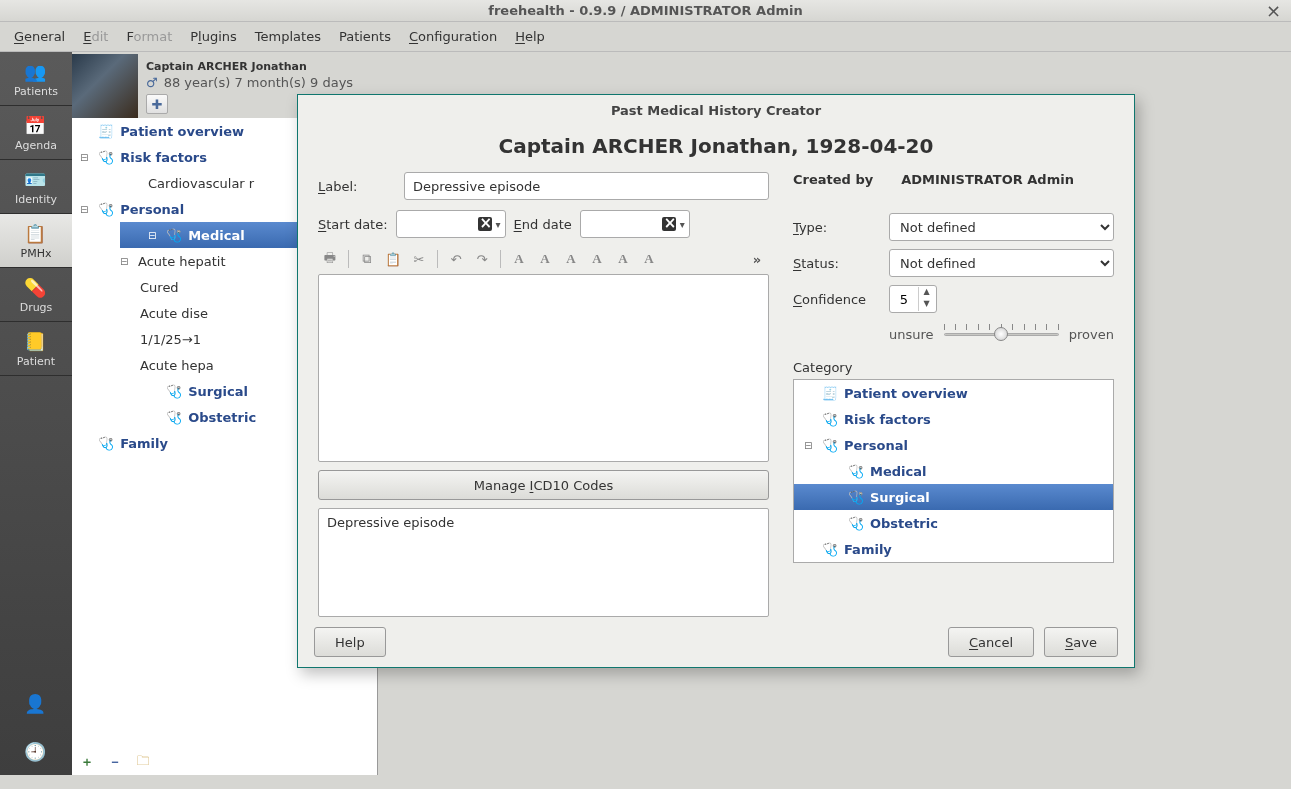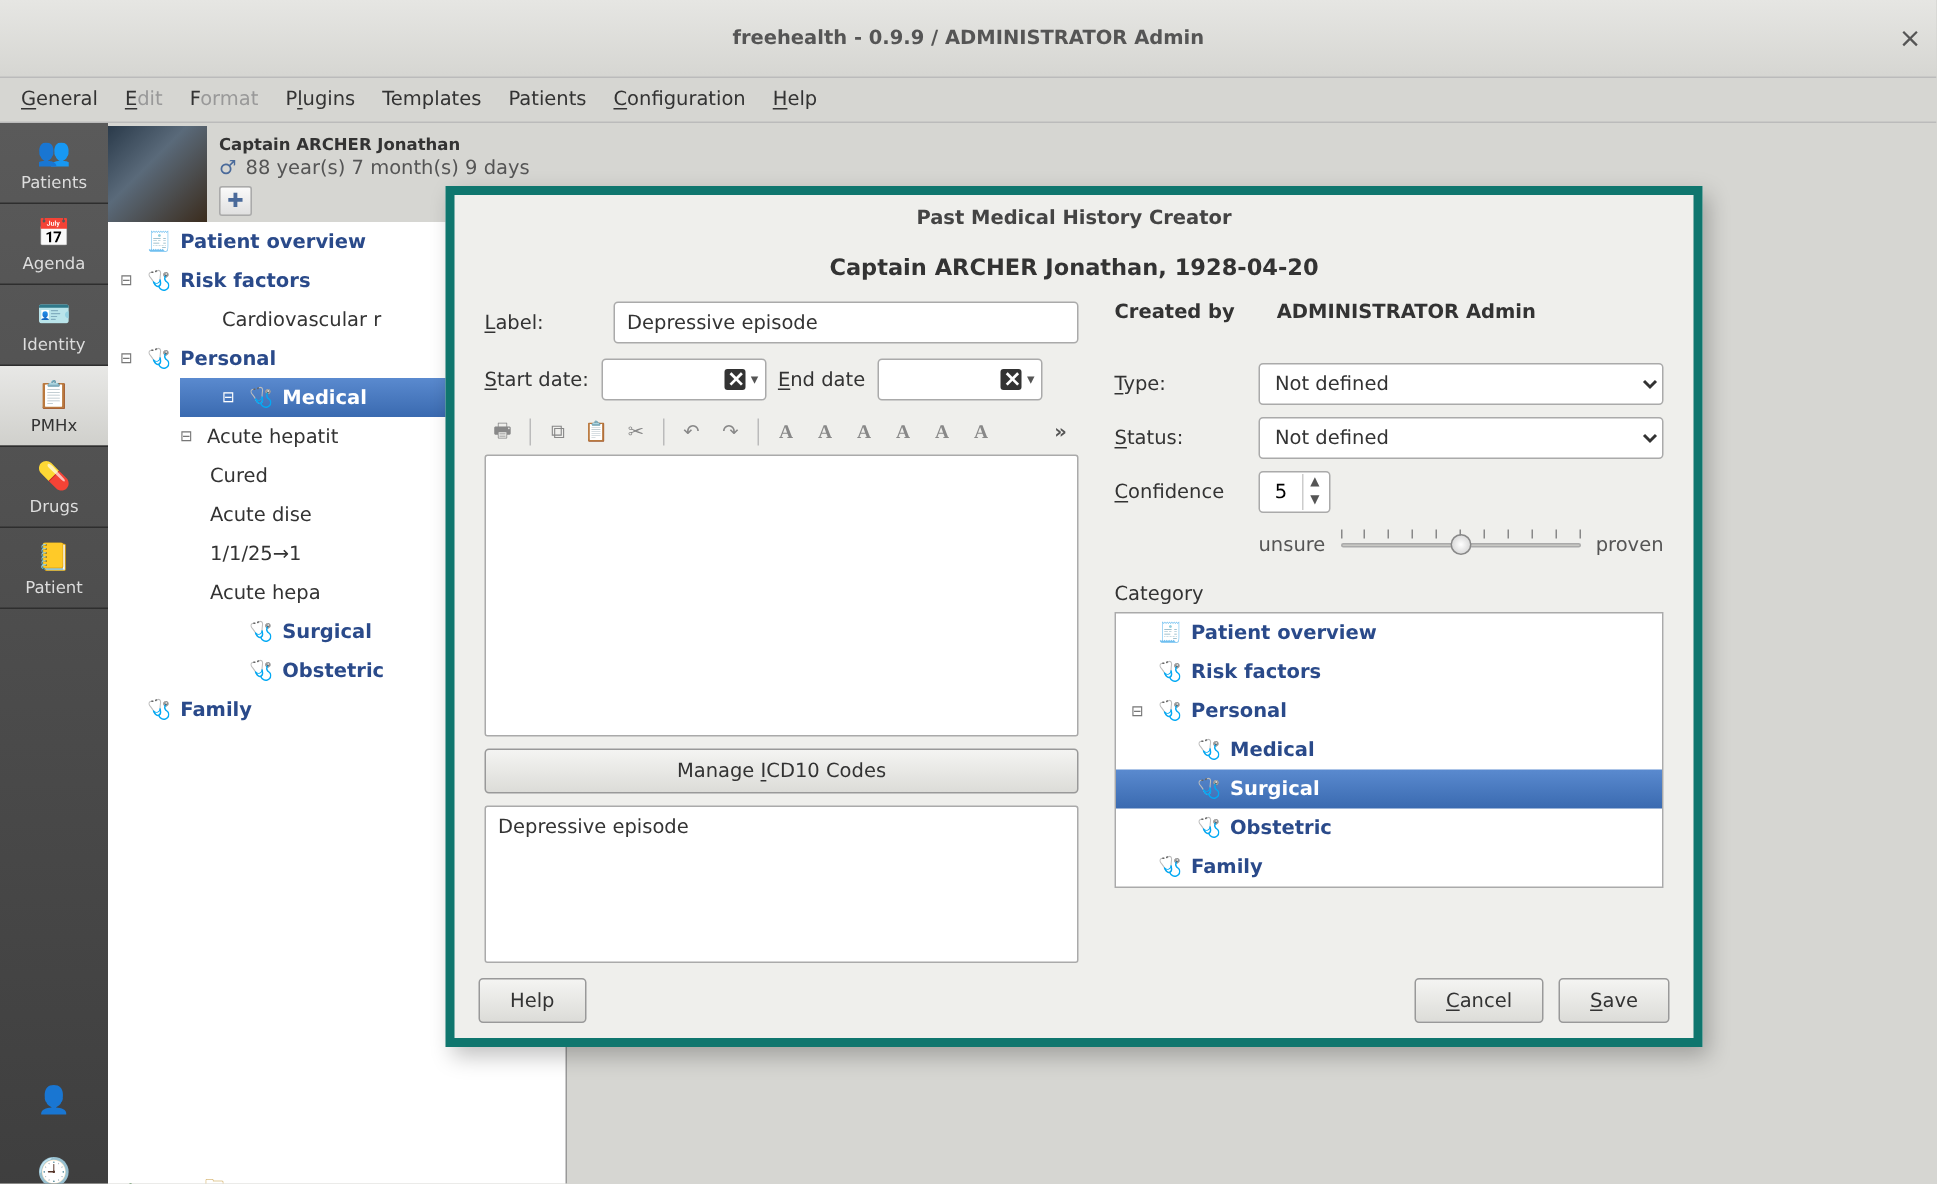--- a/index.html
+++ b/index.html
@@ -1,18 +1,18 @@
 <!DOCTYPE html>
 <html><head>
 <meta charset="utf-8">
 <style>
 * { box-sizing: border-box; margin: 0; padding: 0; font-family: "DejaVu Sans", "Liberation Sans", Arial, sans-serif; }
 body { background: #d6d6d2; width: 1291px; height: 789px; overflow: hidden; font-size: 13px; color: #333; }
 
-.titlebar { height: 52px; background: linear-gradient(#e6e6e3, #d6d6d2); display: flex; align-items: center; position: relative; border-bottom: 1px solid #bbb; text-decoration: underline; }
+.titlebar { height: 22px; background: linear-gradient(#e6e6e3, #d6d6d2); display: flex; align-items: center; position: relative; border-bottom: 1px solid #bbb; text-decoration: underline; }
 .titlebar .title { position:absolute; left:0; right:0; text-align:center; font-weight:bold; color:#555; }
 .titlebar .close { position:absolute; right:10px; font-size:18px; color:#555; cursor:pointer; }
 
 .menubar { height: 30px; background: #d6d6d2; display:flex; align-items:center; gap: 18px; padding: 0 14px; border-bottom: 1px solid #bbb; }
 .menubar span { color:#333; }
 .menubar span.disabled { color:#999; }
 .underline { text-decoration: underline; text-underline-offset: 2px; }
 .menubar .mi { cursor:pointer; }
 
 .workspace { display:flex; height: calc(789px - 36px - 30px); }
@@ -43,25 +43,25 @@
 .tree .row .toggle { width:12px; color:#777; font-size:10px; }
 .tree .boldlink { font-weight:bold; color:#2a4a8a; }
 .tree .row.sel .boldlink { color:#fff;}
 .tree-bottom { position:absolute; bottom:4px; left:6px; display:flex; gap:10px; }
 .tree-bottom span { width:18px; height:18px; display:inline-flex; align-items:center; justify-content:center; cursor:pointer; }
 
 .bigpane { flex:1; background:#d6d6d2; }
 
 
 .overlay { position:absolute; left:0; top:0; right:0; bottom:0; }
-.dialog { position:absolute; left:225px; top:42px; width:838px; height:574px; background:#efefec; border:6px solid #0f766e; box-shadow: 4px 6px 14px rgba(0,0,0,.25); display:flex; flex-direction:column; }
+.dialog { position:absolute; left:225px; top:42px; width:838px; height:574px; background:#efefec; border:1px solid #0f766e; box-shadow: 4px 6px 14px rgba(0,0,0,.25); display:flex; flex-direction:column; }
 .dialog .dtitle { text-align:center; font-weight:bold; color:#444; padding:8px 0 6px; }
-.dialog .dsub { text-align:center; font-weight:bold; color:#333; padding: 10px 0 14px; font-size:15px;}
+.dialog .dsub { text-align:center; font-weight:bold; color:#333; padding: 10px 0 14px; font-size:20px;}
 .dialog .body { flex:1; display:flex; padding: 0 20px; gap: 24px; }
-.leftcol { width: 396px; display:flex; flex-direction:column; }
+.leftcol { width: 451px; display:flex; flex-direction:column; }
 .rightcol { flex:1; display:flex; flex-direction:column; }
 
 .formrow { display:flex; align-items:center; gap:10px; margin-bottom:10px; min-height:28px;}
 .formrow label { width:76px; color:#333; }
 .tinput { flex:1; height:28px; border:1px solid #aaa; background:#fff; border-radius:3px; padding:0 8px; font-size:13px; color:#333;}
 .datesrow { display:flex; align-items:center; gap:8px; margin-bottom:8px;}
 .datesrow label { color:#333;}
 .dcombo { width: 110px; height:28px; border:1px solid #aaa; background:#fff; border-radius:3px; display:flex; align-items:center; justify-content:flex-end; padding:0 4px; gap:4px; }
 .dcombo .xicon { font-weight:bold; color:#333; background:#333; color:transparent; width:14px; height:14px; position:relative; border-radius:2px;}
 .dcombo .xicon::before { content:"×"; color:#fff; position:absolute; left:2px; top:-3px; font-size:15px;}

